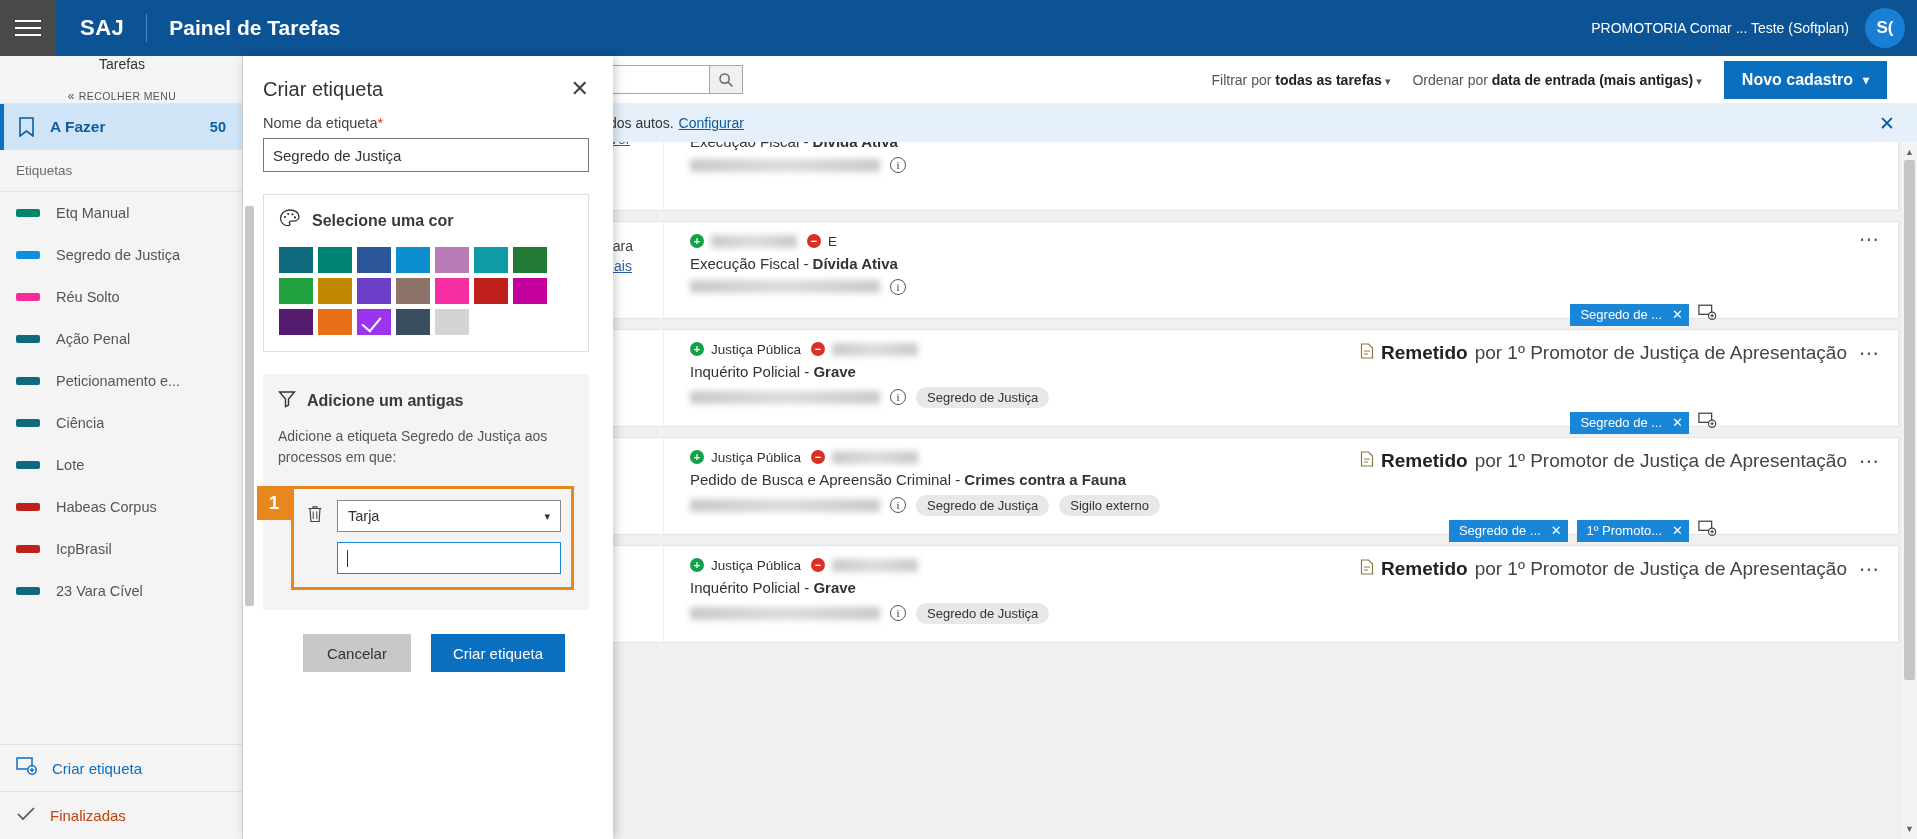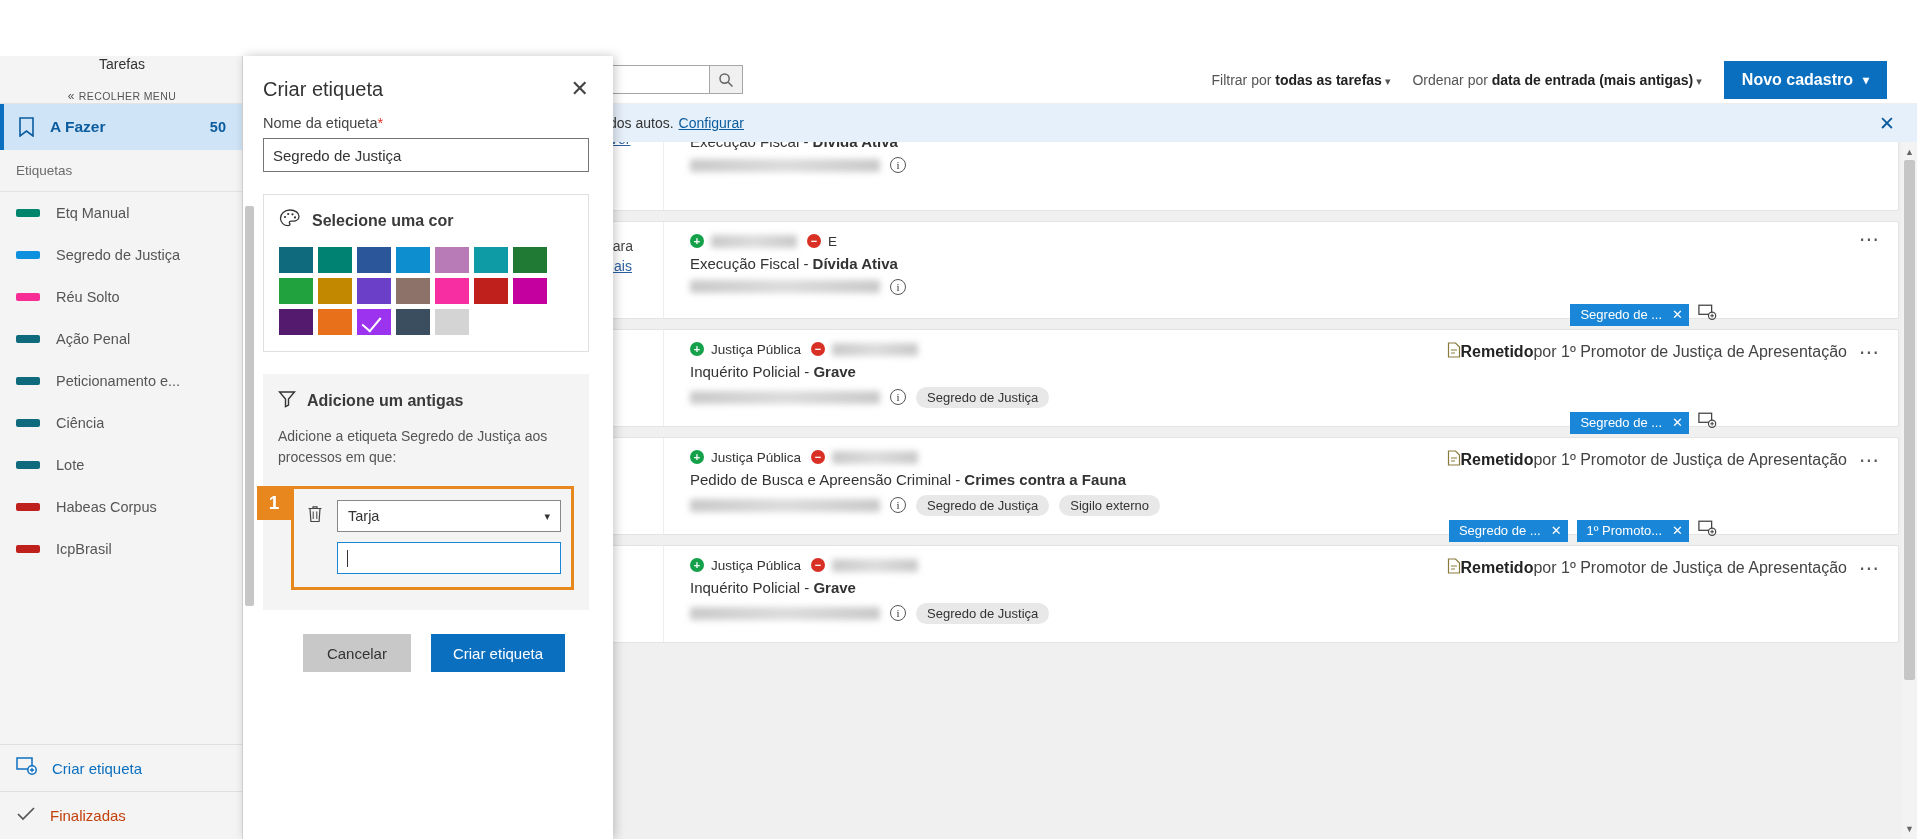--- a/index.html
+++ b/index.html
@@ -149,21 +149,21 @@
   .tc-numrow { display: flex; align-items: center; gap: 10px; }
   .info-i {
     width: 16px; height: 16px; border: 1.4px solid #555; border-radius: 50%;
     font-size: 11px; color: #333; display: flex; align-items: center; justify-content: center;
     font-family: "Liberation Serif", serif; cursor: pointer;
   }
   .pill {
     background: #e8e8e8; border-radius: 11px; padding: 3px 11px; font-size: 13px; color: #333;
   }
   .tc-topright { position: absolute; top: 12px; right: 18px; display: flex; align-items: center; gap: 12px; }
-  .remetido { font-size: 16px; color: #444; display: flex; align-items: center; }
+  .remetido { font-size: 19px; color: #444; display: flex; align-items: center; gap: 7px; }
   .remetido b { color: #222; }
   .kebab { font-size: 20px; color: #555; letter-spacing: 1px; cursor: pointer; line-height: 10px; }
   .tag-chipbar { position: absolute; top: -26px; right: 180px; display: flex; align-items: center; gap: 9px; }
   .chip {
     background: #1a86d8; color: #fff; font-size: 13px; height: 22px;
     display: flex; align-items: center; padding: 0 6px 0 10px; gap: 10px;
   }
   .chip .x { font-size: 13px; cursor: pointer; }
 
   
@@ -227,20 +227,33 @@
     background: #0b6fc0; color: #fff; font-size: 15px; border: none; height: 38px;
     padding: 0 22px; cursor: pointer; font-family: "Liberation Sans", sans-serif;
   }
   .modal-scrollbar { position: absolute; top: 150px; left: 2px; width: 9px; height: 400px; background: #c6c6c6; border-radius: 2px; }
 </style>
 </head>
 <body>
 
 <div id="app">
 
+  <div class="topbar">
+    <div class="hamburger">
+      <span></span>
+        <span></span>
+        <span></span>
+    </div>
+    <div class="brand">SAJ</div>
+    <div class="brand-sep"></div>
+    <div class="page-title">Painel de Tarefas</div>
+    <div class="topbar-spacer"></div>
+    <div class="user-name">PROMOTORIA Comar ... Teste (Softplan)</div>
+    <div class="avatar">S(</div>
+  </div>
 
   <div class="sidebar">
     <div class="sb-head">
       <div class="sb-head-title">Tarefas</div>
       <div class="sb-collapse">
         <span class="chev">«</span>
         <span>RECOLHER MENU</span>
       </div>
     </div>
 
@@ -285,20 +298,24 @@
           <span class="tag-swatch" style="background:#106a7e"></span>
           <span class="tag-label">Lote</span>
         </div>
         <div class="tag-item">
           <span class="tag-swatch" style="background:#c0201c"></span>
           <span class="tag-label">Habeas Corpus</span>
         </div>
         <div class="tag-item">
           <span class="tag-swatch" style="background:#c0201c"></span>
           <span class="tag-label">IcpBrasil</span>
+        </div>
+        <div class="tag-item">
+          <span class="tag-swatch" style="background:#106a7e"></span>
+          <span class="tag-label">23 Vara Cível</span>
         </div>
       </div>
 
     <div class="sb-create">
       <span>
         <svg width="22" height="18" viewBox="0 0 22 18">
             <rect x="1" y="1" width="15" height="11" fill="none" stroke="#0b6fc0" stroke-width="1.5"></rect>
             <circle cx="16" cy="13" r="4.2" fill="#fff" stroke="#0b6fc0" stroke-width="1.5"></circle>
             <path d="M16 10.8v4.4M13.8 13h4.4" stroke="#0b6fc0" stroke-width="1.3"></path>
           </svg>

